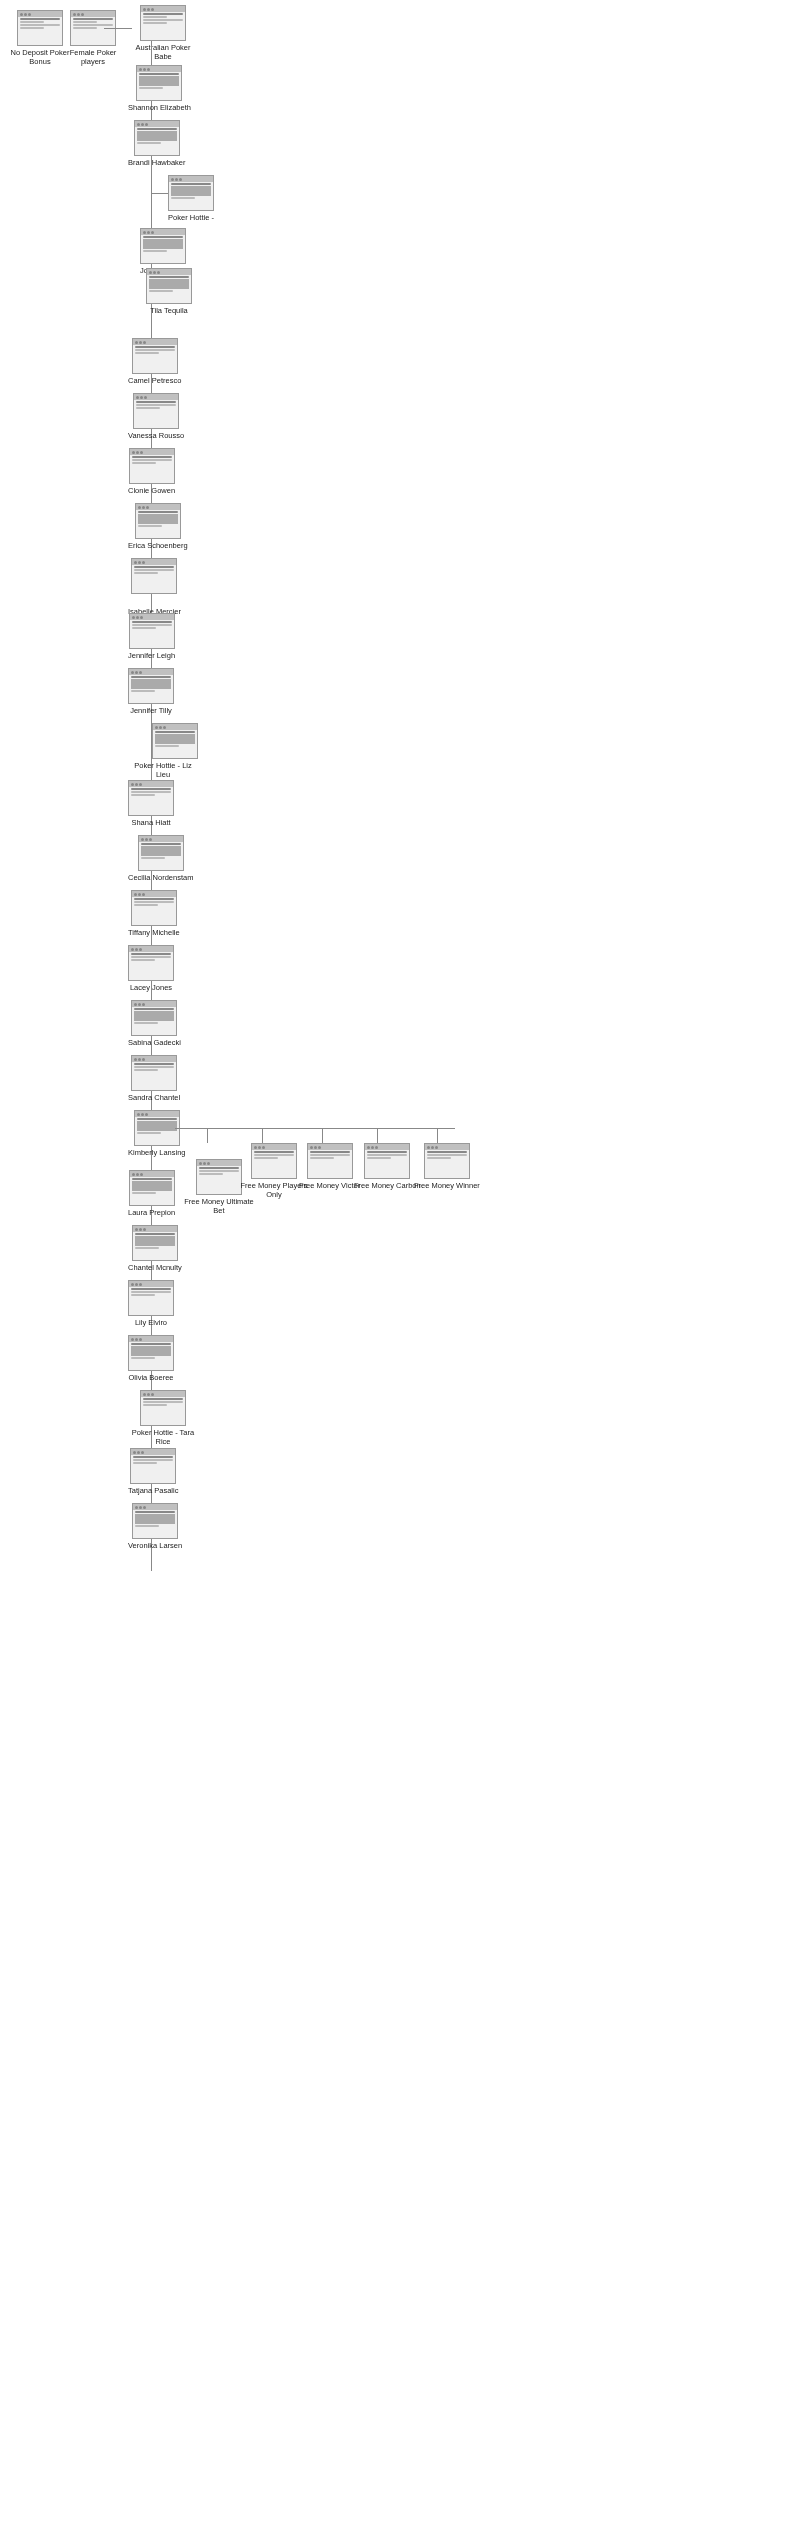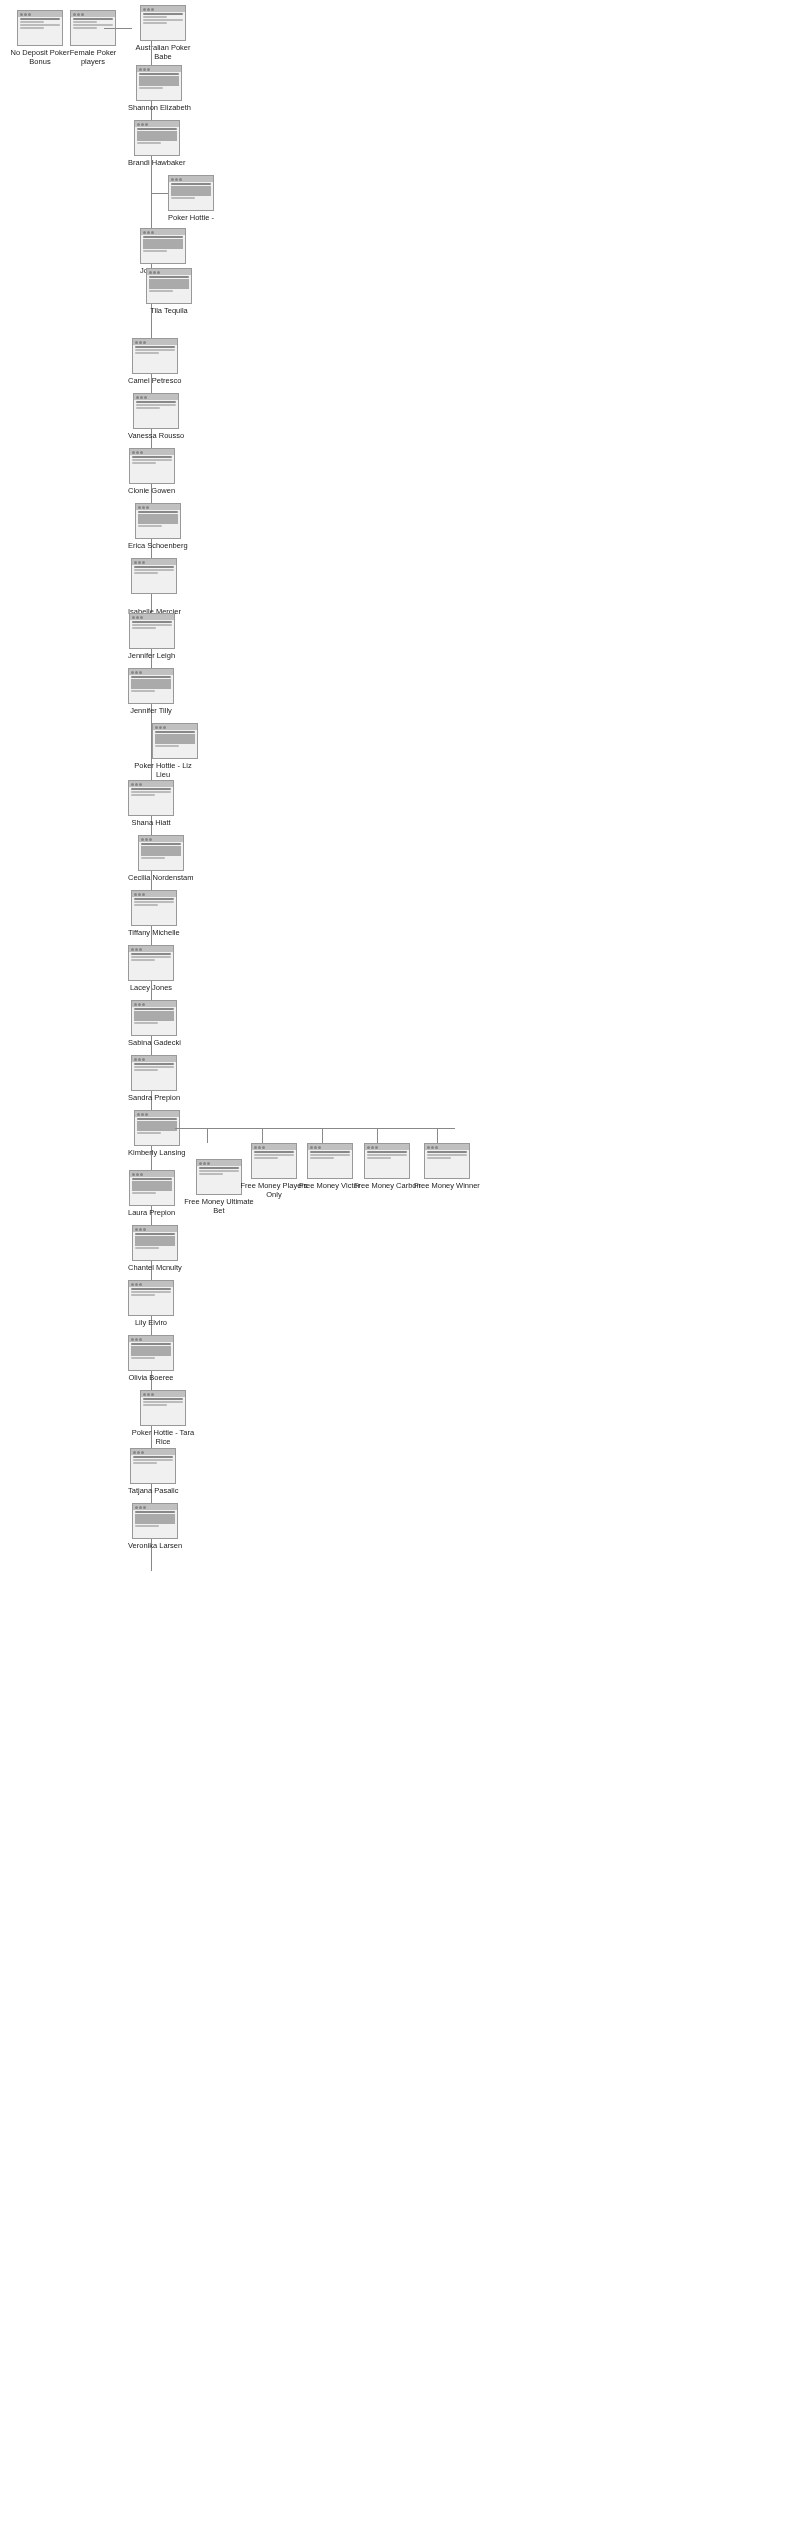--- a/index.html
+++ b/index.html
@@ -460,21 +460,21 @@
           <div class="thumb-dot"></div>
           <div class="thumb-dot"></div>
           <div class="thumb-dot"></div>
         </div>
       <div class="thumb-content">
         <div class="thumb-line dark"></div>
         <div class="thumb-line"></div>
         <div class="thumb-line short"></div>
       </div>
     </div>
-    <div class="node-label">Sandra Prepion</div>
+    <div class="node-label">Sandra Chantel</div>
   </div>
 
   <div class="connector-h" style="left:151px; top:1130px; width:17px;"></div>
   <div class="node" style="left:128px; top:1110px;">
     <div class="thumb">
       <div class="thumb-bar">
           <div class="thumb-dot"></div>
           <div class="thumb-dot"></div>
           <div class="thumb-dot"></div>
         </div>

